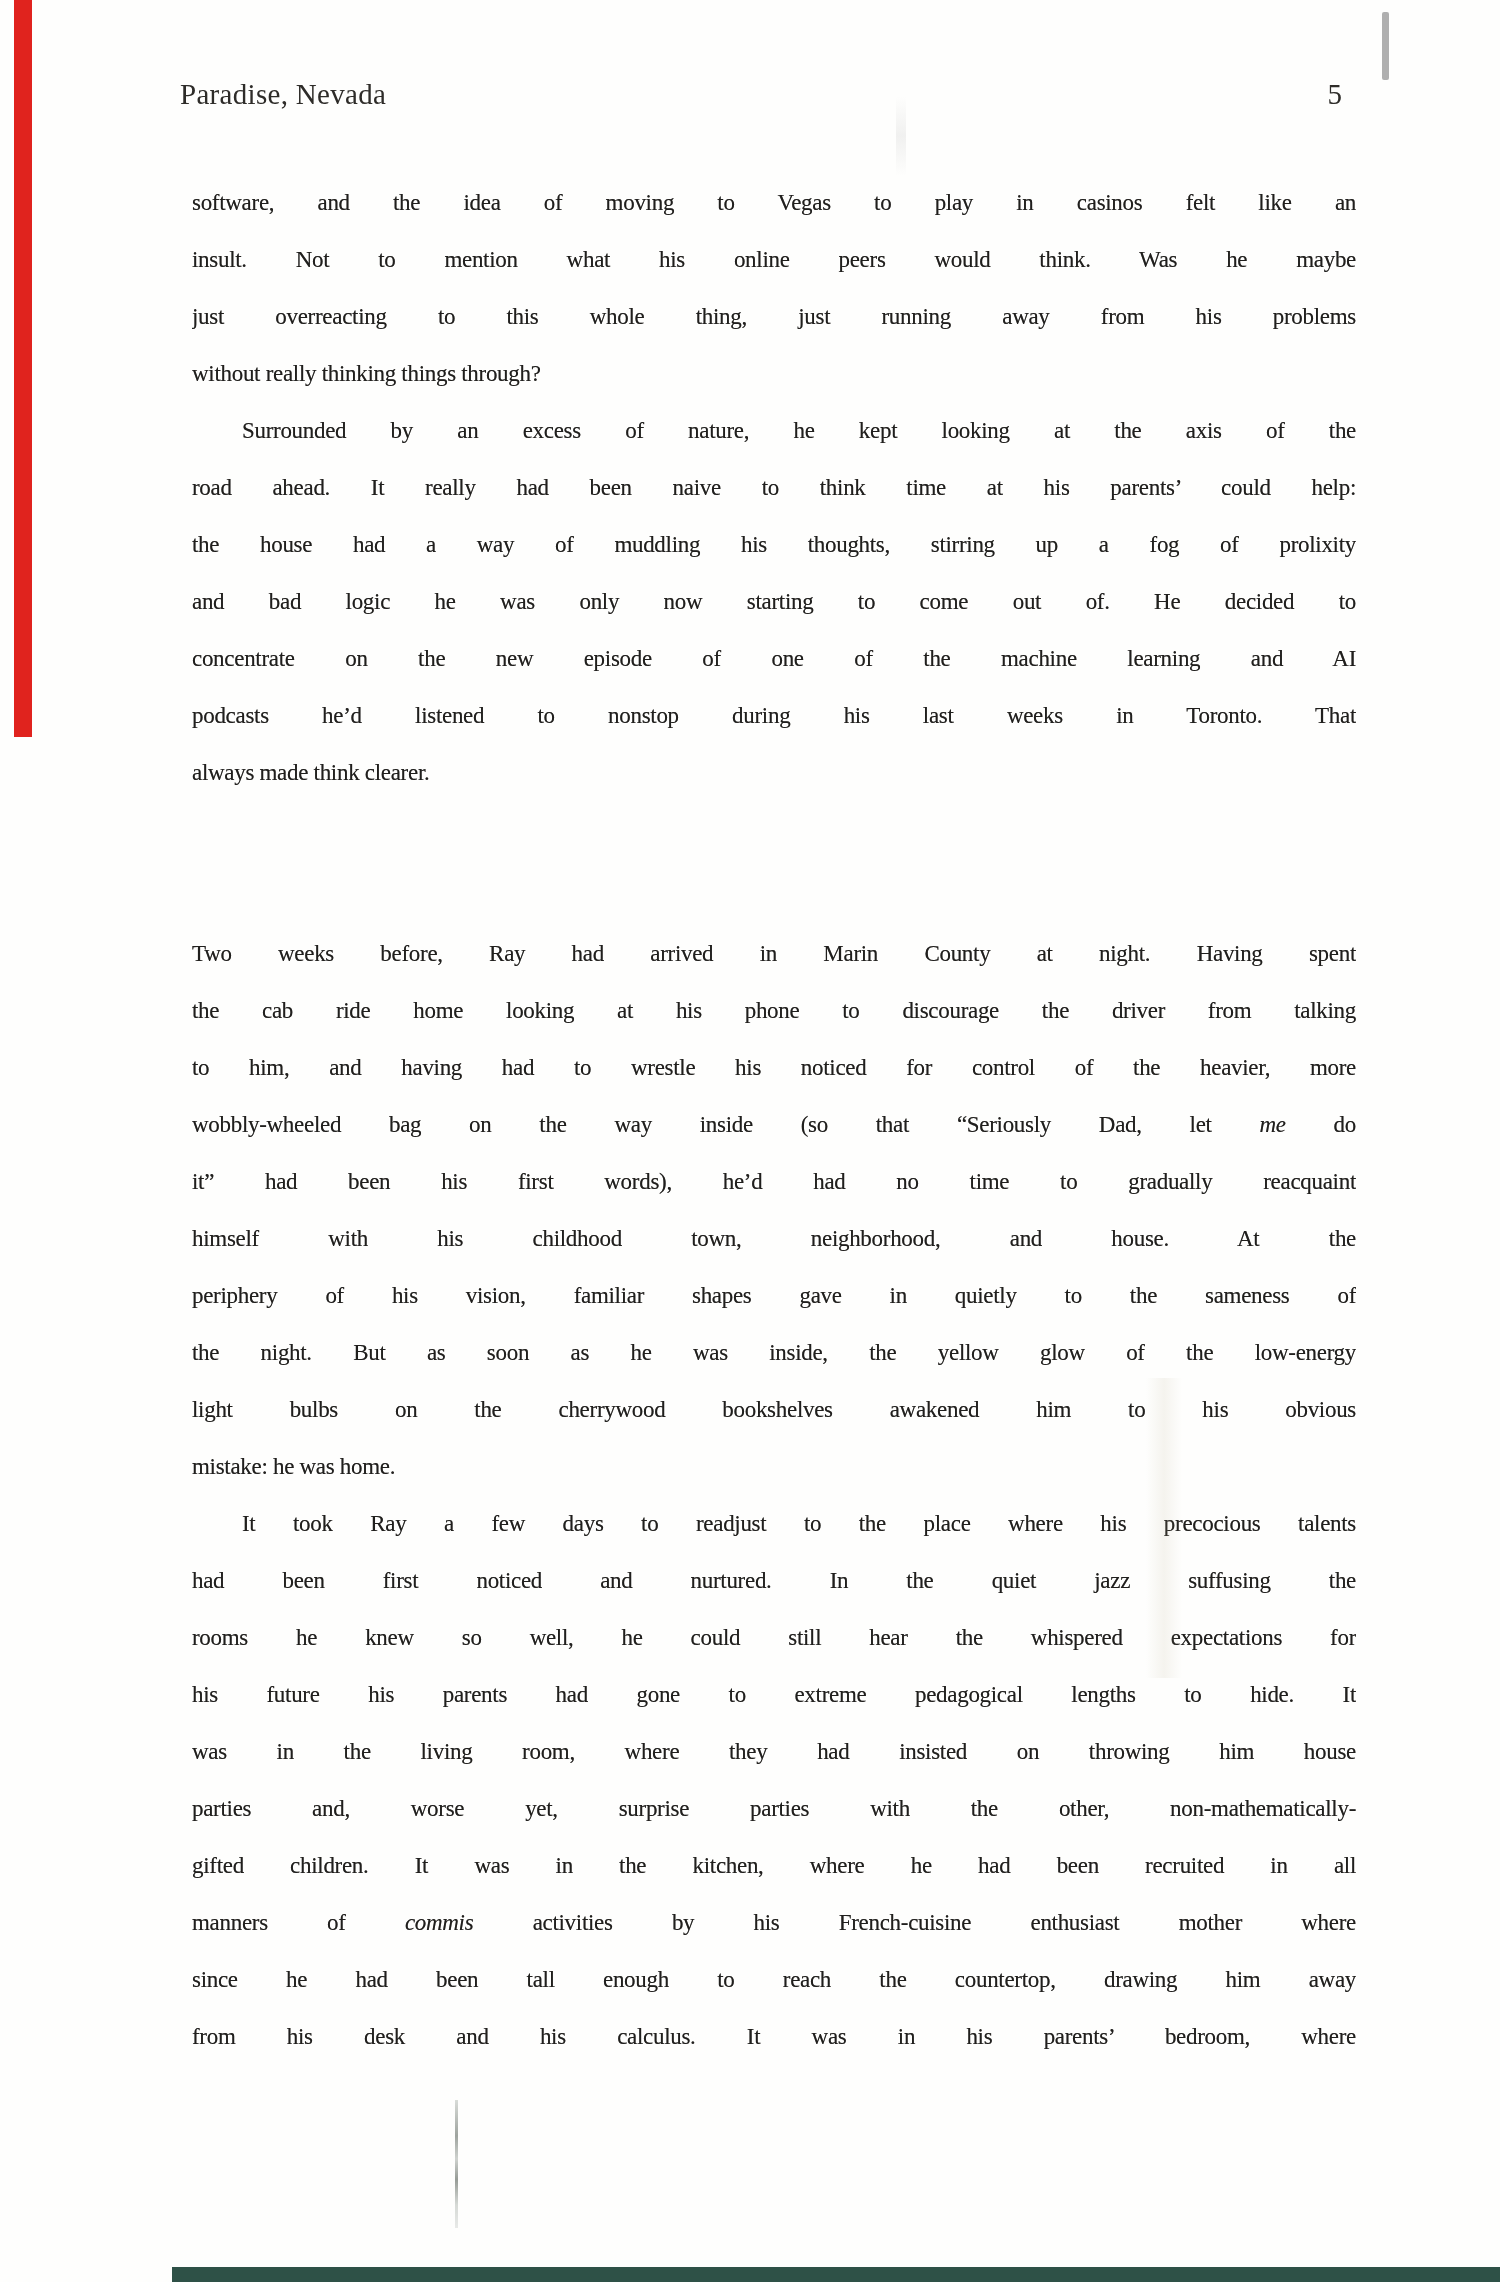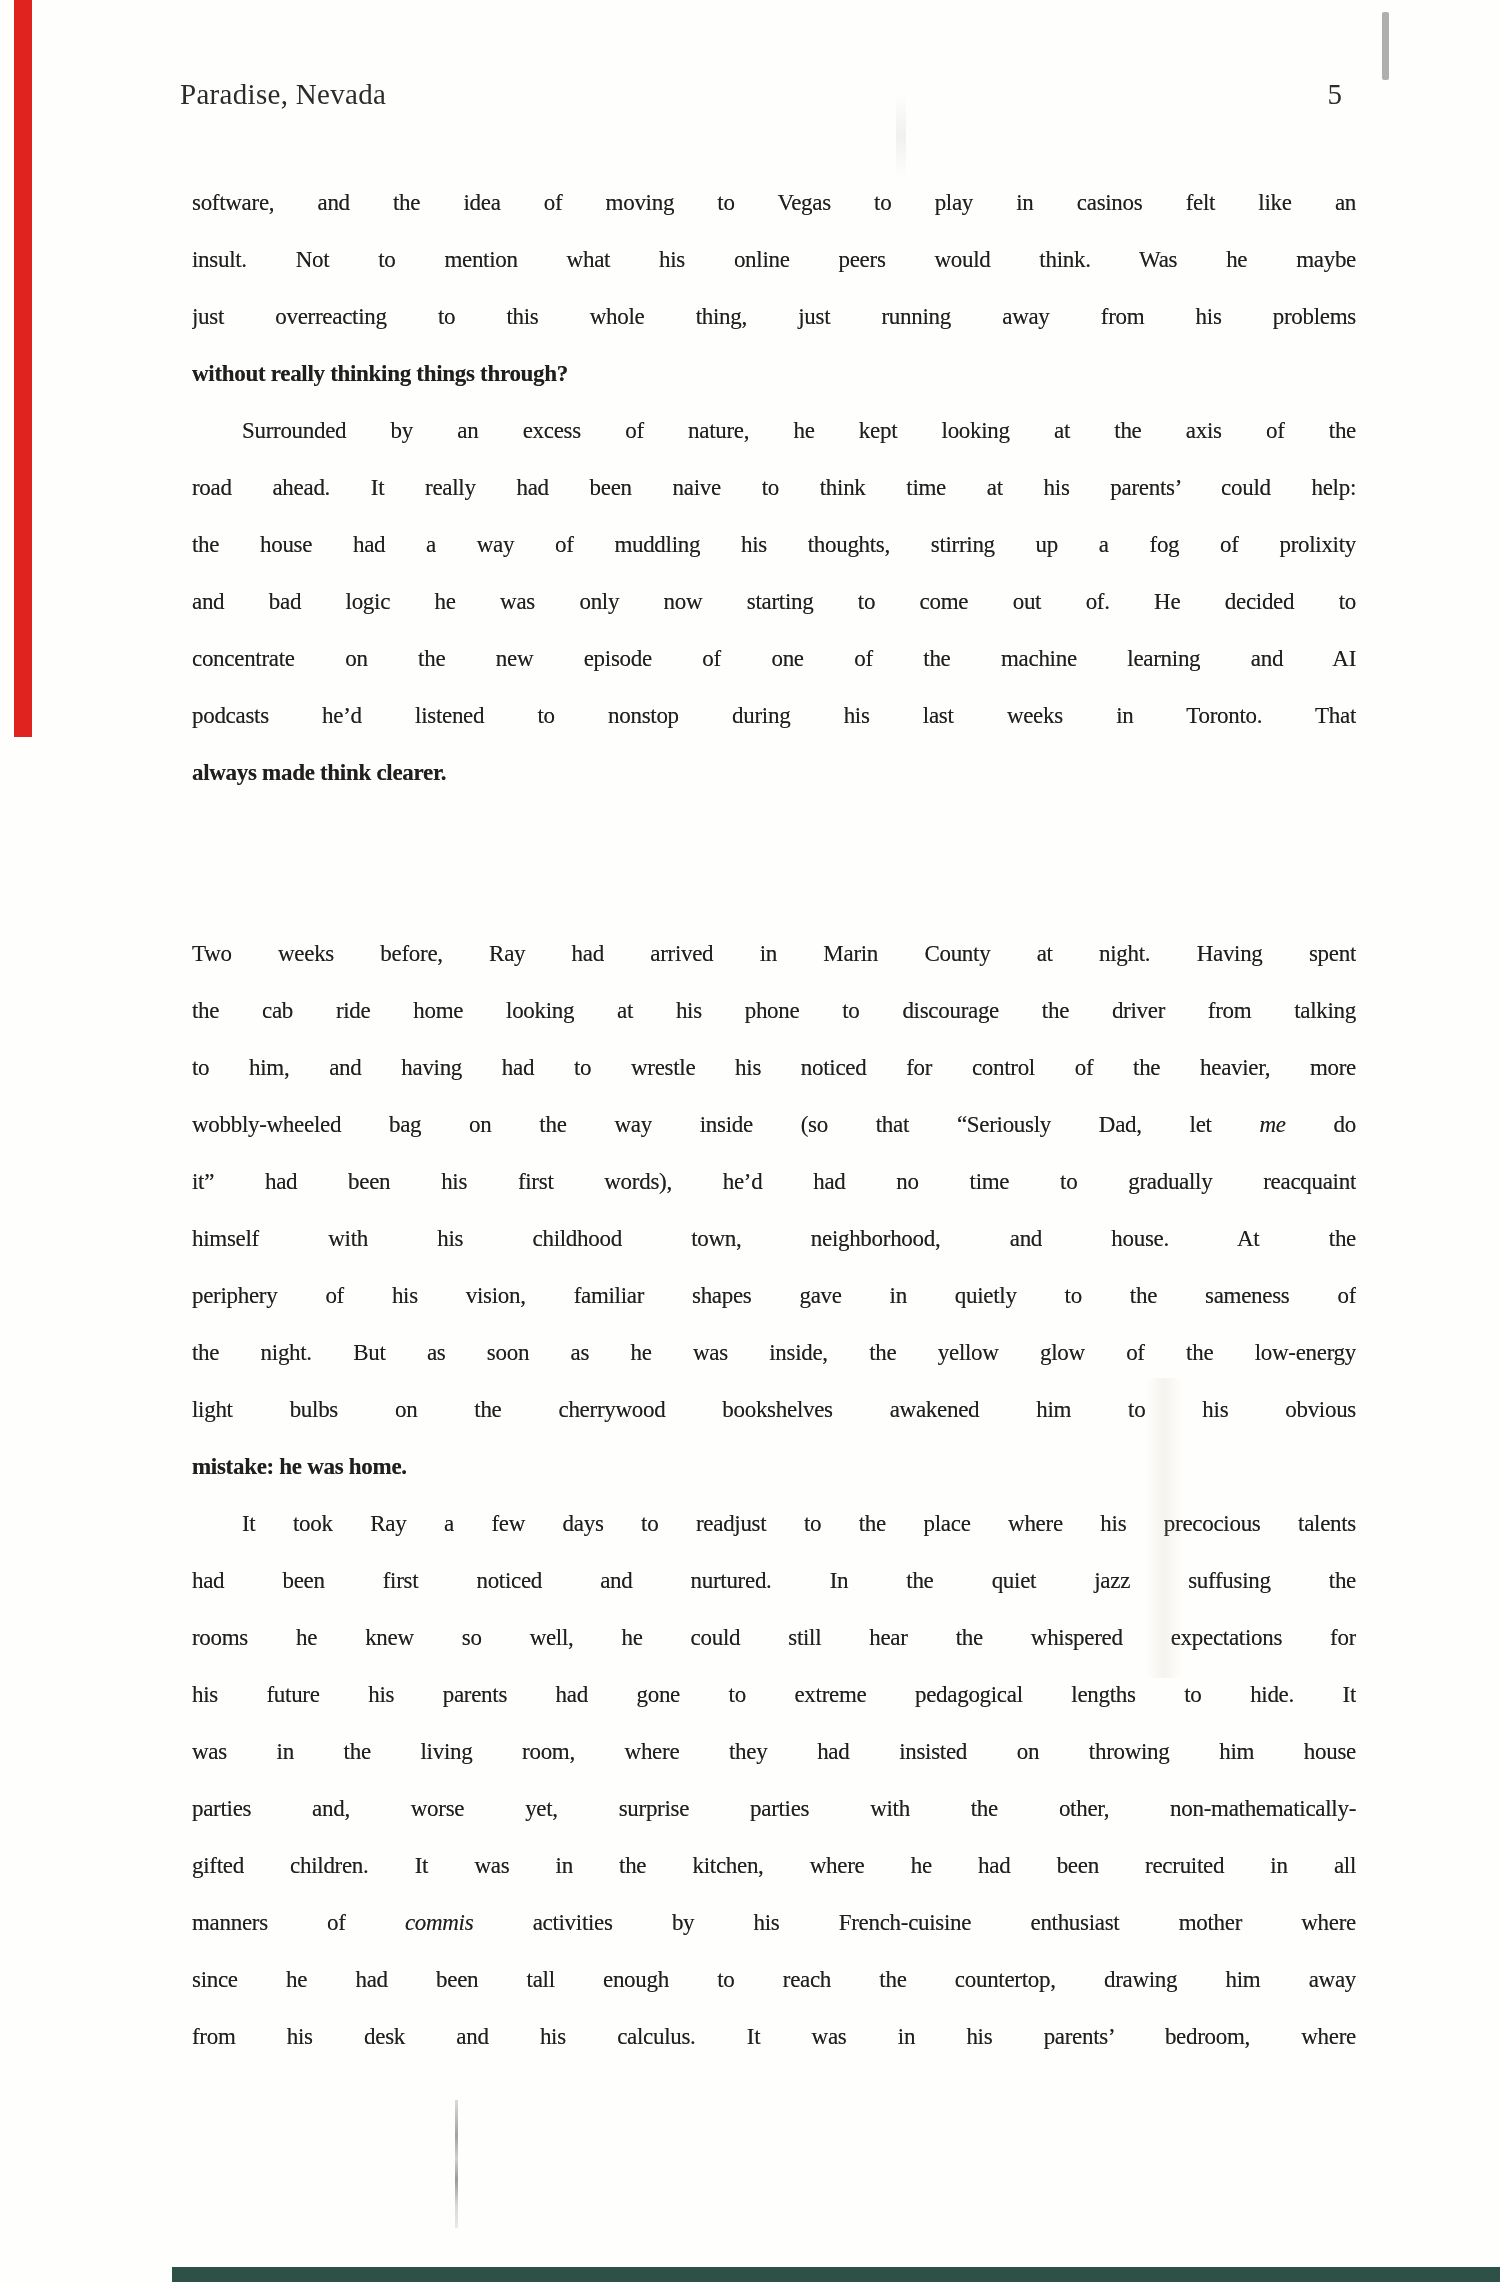--- a/index.html
+++ b/index.html
@@ -23,21 +23,21 @@
     position:absolute;left:180px;top:174px;width:1164px;
     font-size:23px;line-height:57px;color:#201f1d;
     letter-spacing:-0.3px;
     text-shadow:0 0 .6px rgba(32,31,29,.55);
     margin-left:12px;
   }
   .line{
     height:57px;overflow:hidden;
     text-align:justify;text-align-last:justify;
   }
-  .line.final{text-align-last:left;font-weight:bold;}
+  .line.final{text-align-last:left;}
   .line.indent{text-indent:50px;}
   .paragraph.section-gap{margin-top:124px;}
   .it{font-style:italic;}
 
   
   .left-strip{position:absolute;left:14px;top:0;width:18px;height:737px;}
   .bottom-strip{position:absolute;left:172px;right:0;bottom:0;height:15px;}
   .edge-mark{position:absolute;left:1382px;top:12px;width:7px;height:68px;opacity:.8;border-radius:2px;}
   .crease-line{
     position:absolute;left:455px;top:2100px;width:3px;height:128px;opacity:.85;

